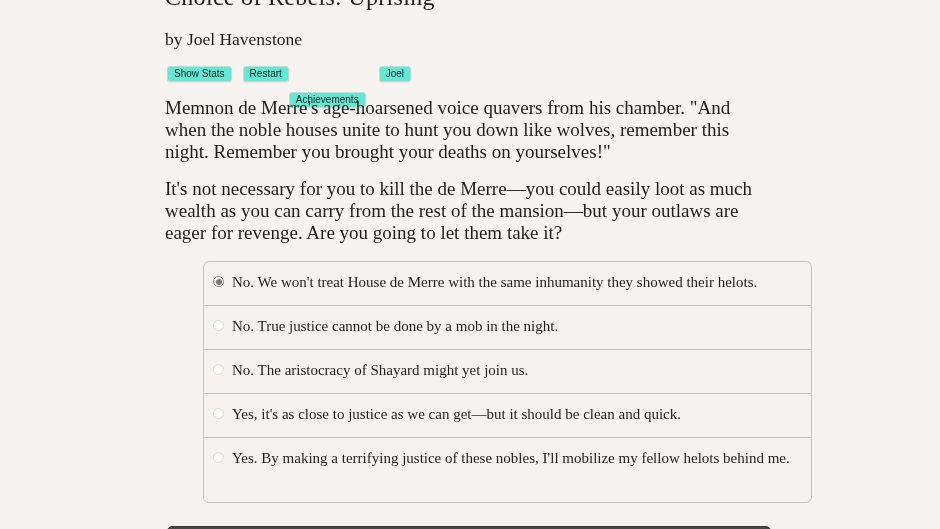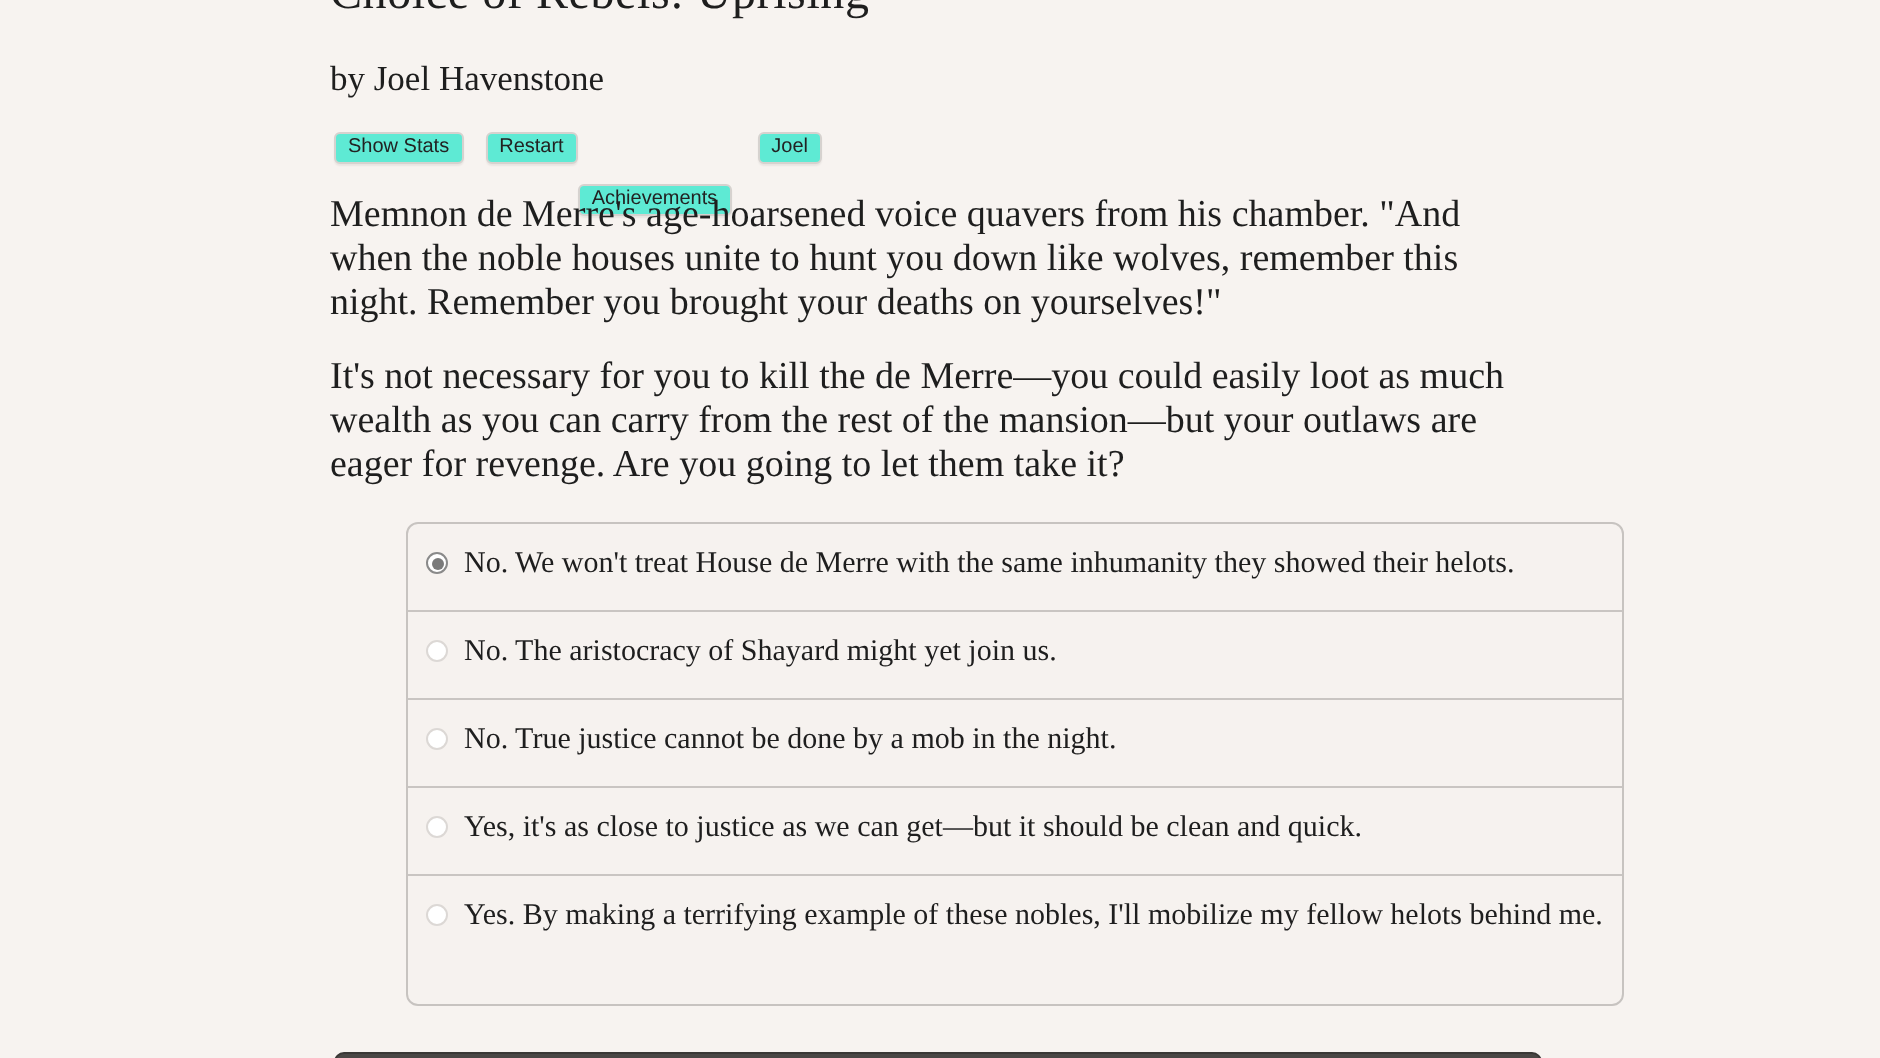--- a/index.html
+++ b/index.html
@@ -81,32 +81,32 @@
   </div>
 
   <p class="para p1">Memnon de Merre's age-hoarsened voice quavers from his chamber. "And when the noble houses unite to hunt you down like wolves, remember this night. Remember you brought your deaths on yourselves!"</p>
   <p class="para p2">It's not necessary for you to kill the de Merre—you could easily loot as much wealth as you can carry from the rest of the mansion—but your outlaws are eager for revenge. Are you going to let them take it?</p>
 
   <div class="choices">
     <div class="choice c1 selected">
       <span class="radio"></span>
       <span class="label">No. We won't treat House de Merre with the same inhumanity they showed their helots.</span>
     </div>
+    <div class="choice c3">
+      <span class="radio"></span>
+      <span class="label">No. True justice cannot be done by a mob in the night.</span>
+    </div>
     <div class="choice c2">
       <span class="radio"></span>
       <span class="label">No. The aristocracy of Shayard might yet join us.</span>
-    </div>
-    <div class="choice c3">
-      <span class="radio"></span>
-      <span class="label">No. True justice cannot be done by a mob in the night.</span>
     </div>
     <div class="choice c4">
       <span class="radio"></span>
       <span class="label">Yes, it's as close to justice as we can get—but it should be clean and quick.</span>
     </div>
     <div class="choice c5">
       <span class="radio"></span>
-      <div class="ml-wrap"><span class="indent"></span><span>Yes. By making a terrifying example of these nobles, I'll mobilize my fellow helots behind me.</span></div>
+      <div class="ml-wrap"><span class="indent"></span><span>Yes. By making a terrifying justice of these nobles, I'll mobilize my fellow helots behind me.</span></div>
     </div>
   </div>
 </div>
 
 <div class="next-btn"></div>
 
 </body></html>

